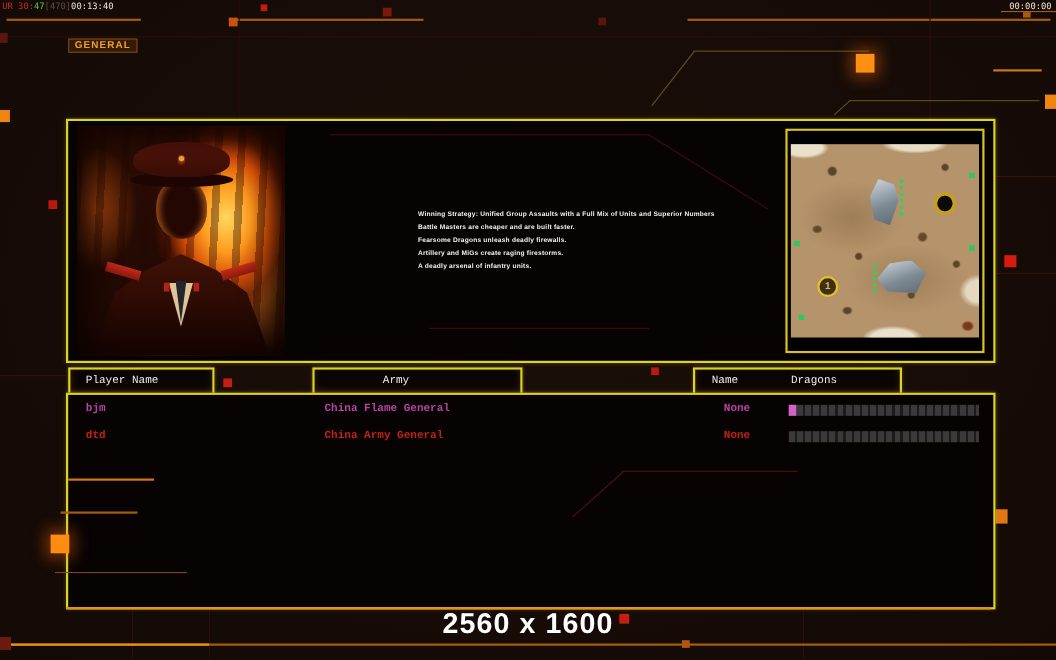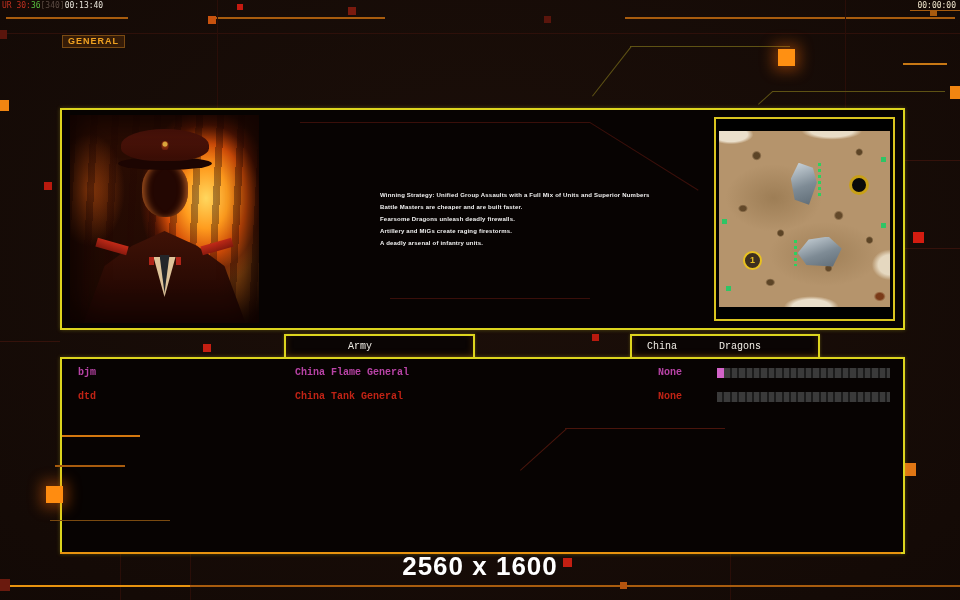--- a/index.html
+++ b/index.html
@@ -155,21 +155,21 @@
     <div class="sq" style="left:563px;top:558px;width:9px;height:9px;background:#c41f12;"></div>
     <div class="sq" style="left:620px;top:582px;width:7px;height:7px;background:#b4540e;"></div>
     <div class="sq" style="left:0;top:30px;width:7px;height:9px;background:#5a150c;"></div>
     <div class="sq" style="left:0;top:100px;width:9px;height:11px;background:#f08511;"></div>
     <div class="sq" style="left:0;top:579px;width:10px;height:12px;background:#6a1a0e;"></div>
     <div class="sq" style="left:950px;top:86px;width:10px;height:13px;background:#f08511;"></div>
     <div class="sq" style="left:930px;top:11px;width:7px;height:5px;background:#a85a0e;"></div>
   </div>
 
   <div class="abs debug">
-    <span class="p1">UR 30:</span><span class="p2">36</span><span class="p3">[340]</span><span class="p4">00:13:40</span>
+    <span class="p1">UR 30:</span><span class="p2">47</span><span class="p3">[470]</span><span class="p4">00:13:40</span>
   </div>
   <div class="abs timer">00:00:00</div>
 
   <div class="abs gen-tag">GENERAL</div>
 
   <div class="panel top-panel">
     <div class="abs portrait">
       <div class="streaks"></div>
       <div class="shoulders"></div>
       <div class="ep l"></div>
@@ -203,40 +203,43 @@
         <div class="gmark" style="left:95%;top:52%;"></div>
         <div class="gmark" style="left:4%;top:88%;"></div>
         <div class="start-circle">1</div>
         <div class="black-circle"></div>
       </div>
       <div class="letterbox" style="top:0;"></div>
       <div class="letterbox" style="bottom:0;"></div>
     </div>
   </div>
 
+  <div class="hdr-box" style="left:62px;top:334px;width:129px;">
+    <span style="left:14px;">Player Name</span>
+  </div>
   <div class="hdr-box" style="left:284px;top:334px;width:187px;">
     <span style="left:14px;margin-left:48px;">Army</span>
   </div>
   <div class="hdr-box" style="left:630px;top:334px;width:186px;">
-    <span style="left:15px;">China</span>
+    <span style="left:15px;">Name</span>
     <span style="left:87px;">Dragons</span>
   </div>
 
   <div class="panel bottom-panel"></div>
   <div>
     <span class="cell magenta" style="left:78px;top:367px;">bjm</span>
     <span class="cell magenta" style="left:295px;top:367px;">China Flame General</span>
     <span class="cell magenta" style="left:658px;top:367px;">None</span>
     <div class="pbar" style="left:717px;top:368px;">
       <div class="pfill" style="width: 4%;"></div>
     </div>
   </div>
   <div>
     <span class="cell redrow" style="left:78px;top:391px;">dtd</span>
-    <span class="cell redrow" style="left:295px;top:391px;">China Tank General</span>
+    <span class="cell redrow" style="left:295px;top:391px;">China Army General</span>
     <span class="cell redrow" style="left:658px;top:391px;">None</span>
     <div class="pbar" style="left:717px;top:392px;">
       <div class="pfill" style="width: 0%;"></div>
     </div>
   </div>
 
   <div class="abs res-text">2560 x 1600</div>
 
 </div>
 

